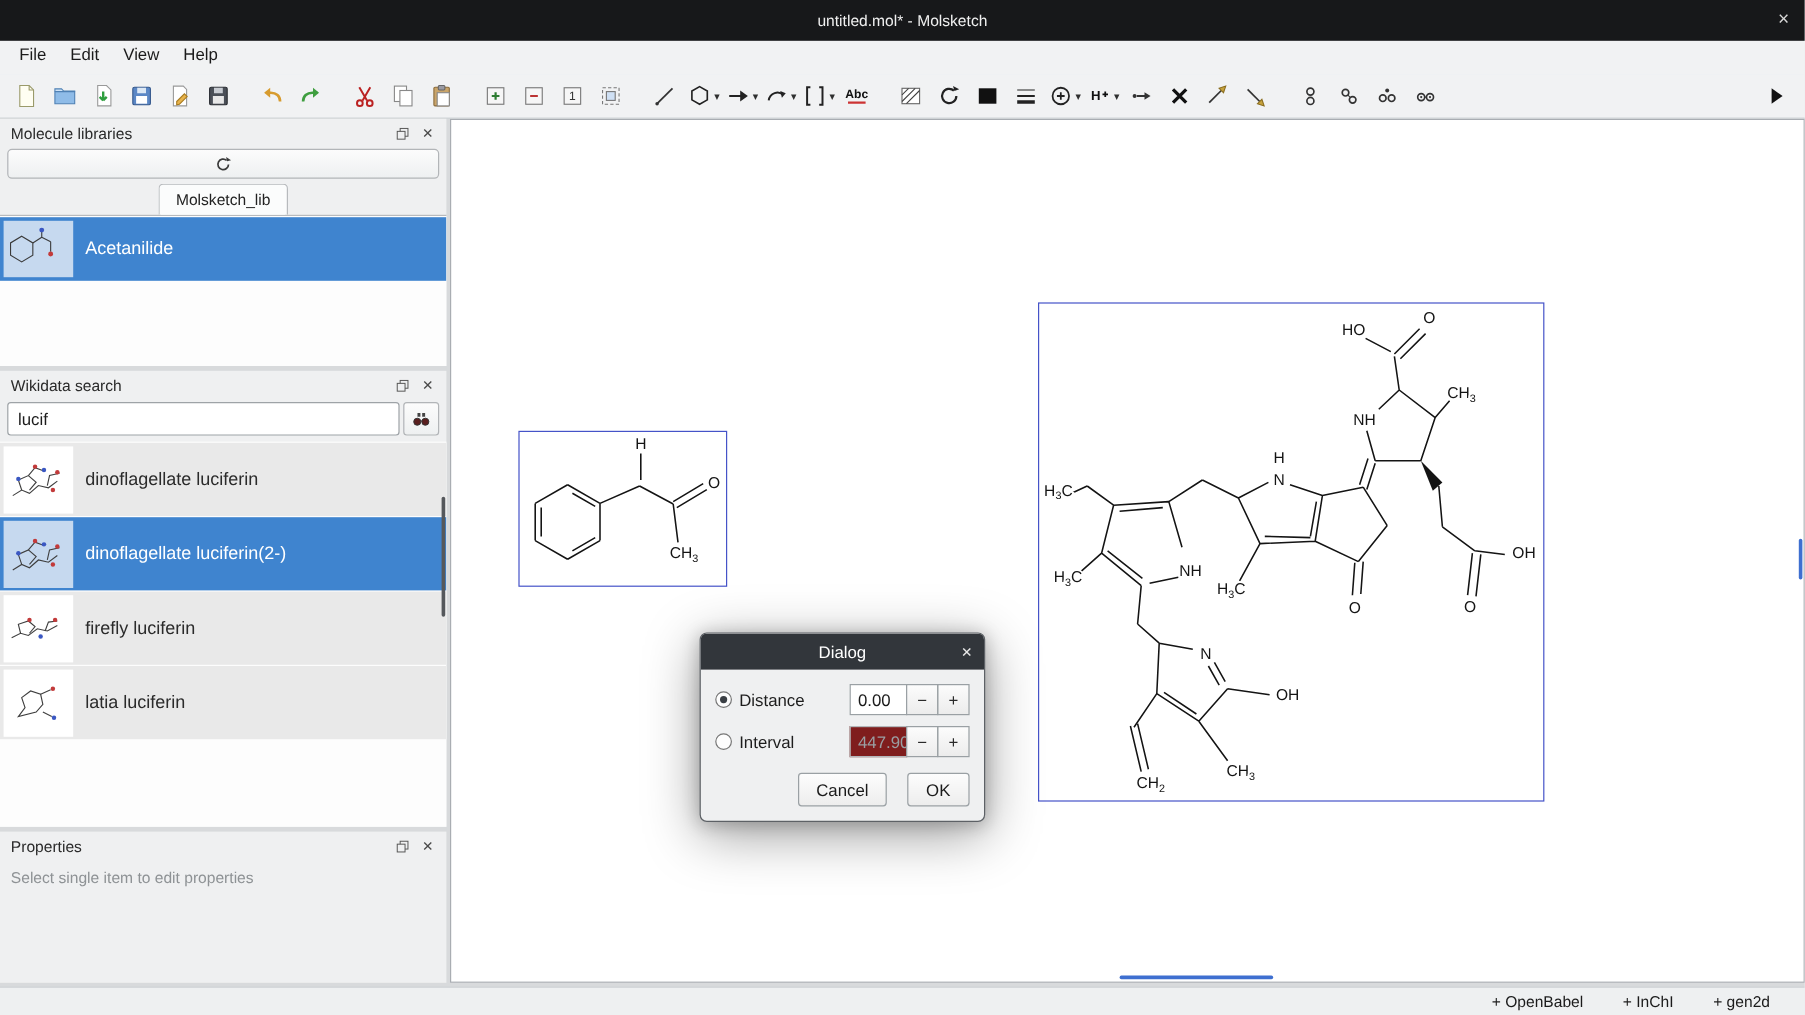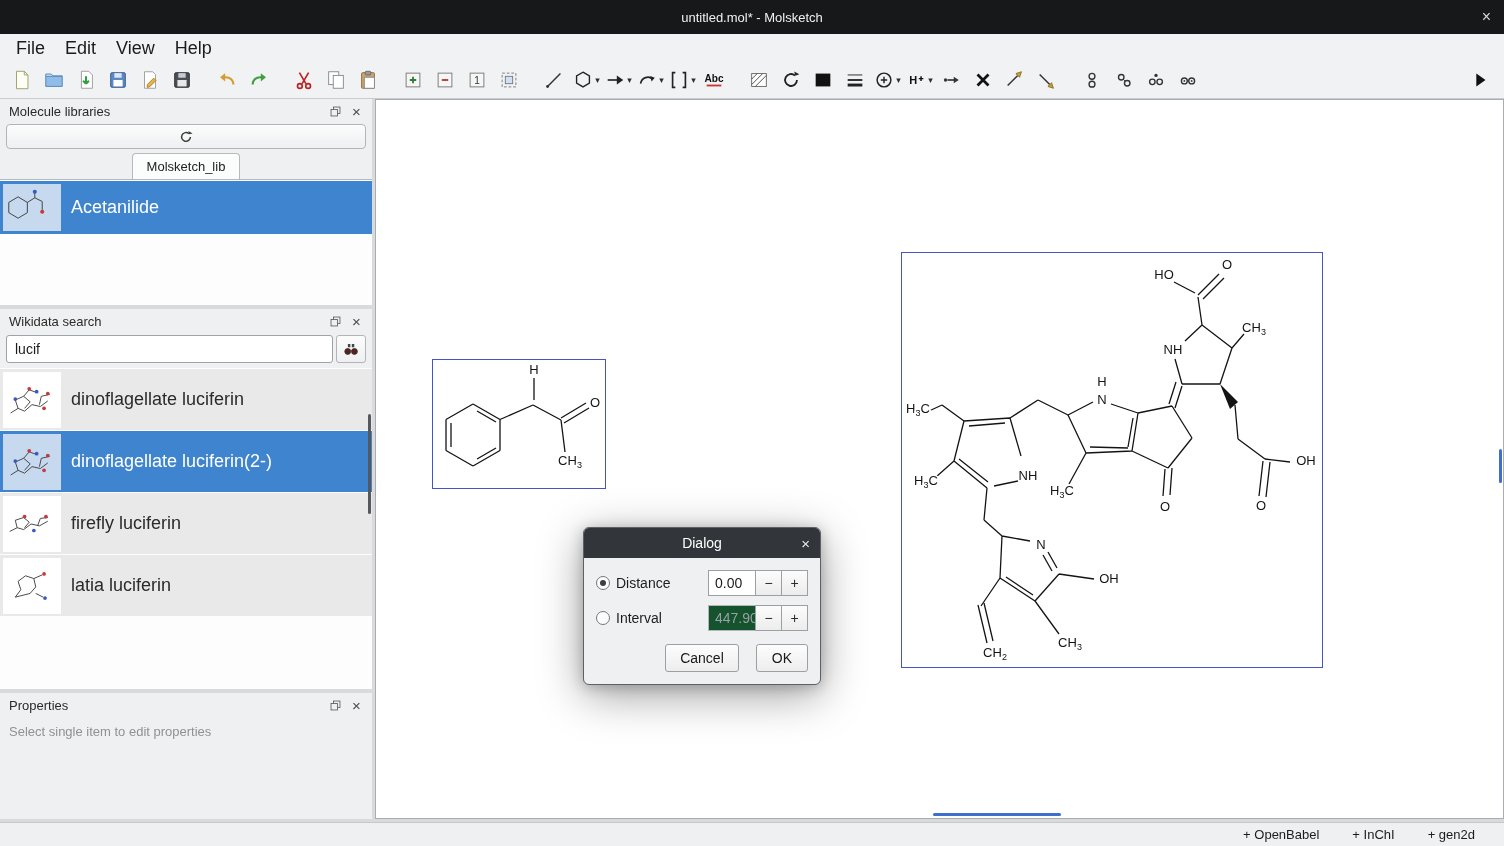--- a/index.html
+++ b/index.html
@@ -6,22 +6,22 @@
     font-family:"Liberation Sans",sans-serif;background:#eceef0;-webkit-font-smoothing:antialiased;}
   .app{width:1504px;height:763px;display:flex;flex-direction:column;}
 
   
   .titlebar{height:34px;background:#17181a;color:#f0f0f0;display:flex;align-items:center;
     justify-content:center;position:relative;font-size:13px;flex:none;}
   .win-close{position:absolute;right:13px;top:0;height:34px;display:flex;align-items:center;
     font-size:16px;color:#d8d8d8;}
 
   
-  .menubar{height:28px;background:#f1f2f3;display:flex;align-items:flex-end;padding-left:6px;
-    font-size:18px;color:#1b1b1b;flex:none;}
+  .menubar{height:28px;background:#f1f2f3;display:flex;align-items:flex-start;padding-left:6px;
+    font-size:14px;color:#1b1b1b;flex:none;}
   .menu-item{padding:3px 10px;border-radius:2px;}
 
   
   .toolbar{height:36px;background:#f1f2f3;border-bottom:1px solid #c9cccf;display:flex;
     align-items:center;padding:0 6px;flex:none;}
   .tgroup{display:flex;align-items:center;margin-right:13px;}
   .tgroup:last-child{margin-left:auto;margin-right:2px;}
   .tool{height:30px;min-width:30px;padding:0 1px;display:flex;align-items:center;
     justify-content:center;border-radius:3px;}
   .tool svg{width:22px;height:22px;display:block;}
@@ -52,37 +52,37 @@
   .lib-list,.wiki-list{flex:1;background:#fdfdfd;overflow:hidden;padding-top:1px;position:relative;}
   .lib-row{display:flex;align-items:center;height:53px;background:#e9e9e9;margin-bottom:1px;}
   .wiki-row{display:flex;align-items:center;height:61px;background:#e9e9e9;margin-bottom:1px;}
   .lib-row.selected,.wiki-row.selected{background:#3f84cf;}
   .lib-row.selected .row-label,.wiki-row.selected .row-label{color:#fff;}
   .thumb{width:58px;height:47px;margin:2px 2px 2px 3px;background:#fff;display:flex;
     align-items:center;justify-content:center;flex:none;}
   .wiki-row .thumb{height:56px;}
   .lib-row.selected .thumb,.wiki-row.selected .thumb{background:#c6d9ef;}
   .thumb svg{width:52px;height:42px;}
-  .row-label{font-size:18px;color:#2b2b2b;margin-left:8px;text-align:center;}
+  .row-label{font-size:15px;color:#2b2b2b;margin-left:8px;text-align:center;}
   .wiki-scrollbar{position:absolute;right:1px;top:46px;width:3px;height:100px;background:#55585c;border-radius:2px;}
 
   .search-row{display:flex;align-items:center;padding:4px 6px 5px;gap:3px;}
   .search-input{flex:1;height:26px;border:1px solid #9ea3a7;border-radius:3px;padding:0 8px;
     font-family:"Liberation Sans",sans-serif;font-size:14px;color:#1c1c1c;background:#fff;outline:none;}
   .search-btn{width:30px;height:28px;border:1px solid #b2b5b8;border-radius:3px;flex:none;
     background:linear-gradient(#fcfcfc,#eef0f1);display:flex;align-items:center;justify-content:center;padding:0;}
   .search-btn svg{width:18px;height:18px;}
 
   .props-hint{padding:9px 9px;font-size:13px;color:#8e9295;}
 
   
   .canvas{position:relative;flex:1;background:#fff;border:1px solid #a9adb2;}
   .selbox{position:absolute;border:1px solid #4553c8;}
   .selbox-1{left:56px;top:259px;width:172px;height:128px;}
-  .selbox-2{left:489px;top:152px;width:420px;height:414px;margin-left:36px;}
+  .selbox-2{left:489px;top:152px;width:420px;height:414px;}
   .selbox svg{display:block;width:100%;height:100%;}
   .atom{font-family:"Liberation Sans",sans-serif;font-size:13px;fill:#141414;
     stroke:#fff;stroke-width:3px;paint-order:stroke;}
   .hscroll-ind{position:absolute;left:557px;bottom:2px;width:128px;height:3px;background:#3e6fd0;border-radius:2px;}
   .vscroll-ind{position:absolute;right:1px;top:349px;width:3px;height:34px;background:#3e6fd0;border-radius:2px;}
 
   
   .dialog{position:absolute;left:207px;top:427px;width:236px;border-radius:6px;overflow:hidden;
     border:1px solid #5d6166;background:#eff0f1;
     box-shadow:0 10px 45px rgba(0,0,0,.38),0 2px 14px rgba(0,0,0,.22);}
@@ -92,21 +92,21 @@
     font-size:15px;color:#e8e8e8;}
   .dialog-body{padding:12px 12px 12px;}
   .drow{display:flex;align-items:center;margin-bottom:9px;}
   .radio{width:14px;height:14px;border-radius:50%;border:1px solid #777;background:#fdfdfd;
     display:inline-block;margin-right:6px;flex:none;box-sizing:border-box;}
   .radio.checked::after{content:"";display:block;width:6px;height:6px;margin:3px;border-radius:50%;background:#3a3f44;}
   .dlabel{font-size:14px;color:#1d1d1d;width:60px;}
   .spin{display:flex;margin-left:auto;}
   .spin-field{width:48px;height:26px;background:#fff;border:1px solid #9aa0a4;display:flex;
     align-items:center;padding-left:6px;font-size:14px;color:#1a1a1a;box-sizing:border-box;}
-  .spin-field.disabled{background:#14532d;color:#9a9fa3;border-color:#b3b7ba;}
+  .spin-field.disabled{background:#7f1d1d;color:#9a9fa3;border-color:#b3b7ba;}
   .spin-btn{width:27px;height:26px;margin-left:-1px;border:1px solid #9aa0a4;
     background:linear-gradient(#fcfcfc,#ececec);font-family:"Liberation Sans",sans-serif;
     font-size:14px;color:#2a2a2a;display:flex;align-items:center;justify-content:center;padding:0;}
   .dialog-buttons{display:flex;justify-content:flex-end;gap:17px;margin-top:13px;}
   .btn{height:28px;border:1px solid #9aa0a4;border-radius:3px;background:linear-gradient(#fdfdfd,#ededed);
     font-family:"Liberation Sans",sans-serif;font-size:14px;color:#1a1a1a;}
   .btn-cancel{padding:0 14px;}
   .btn-ok{padding:0 15px;}
 
   

